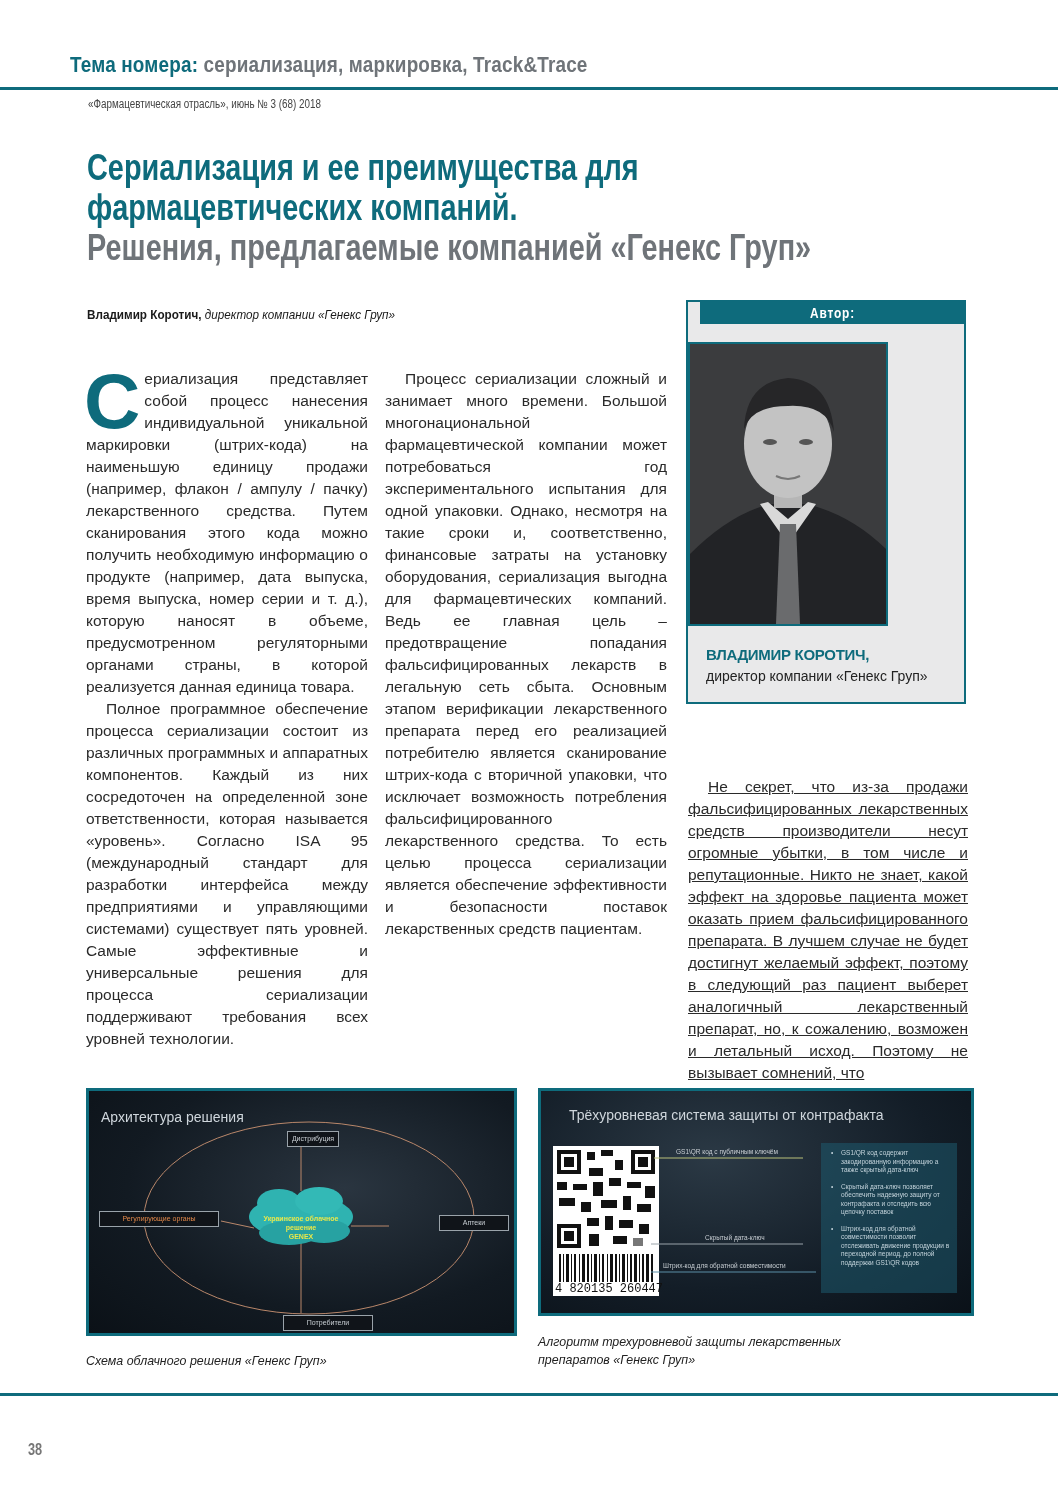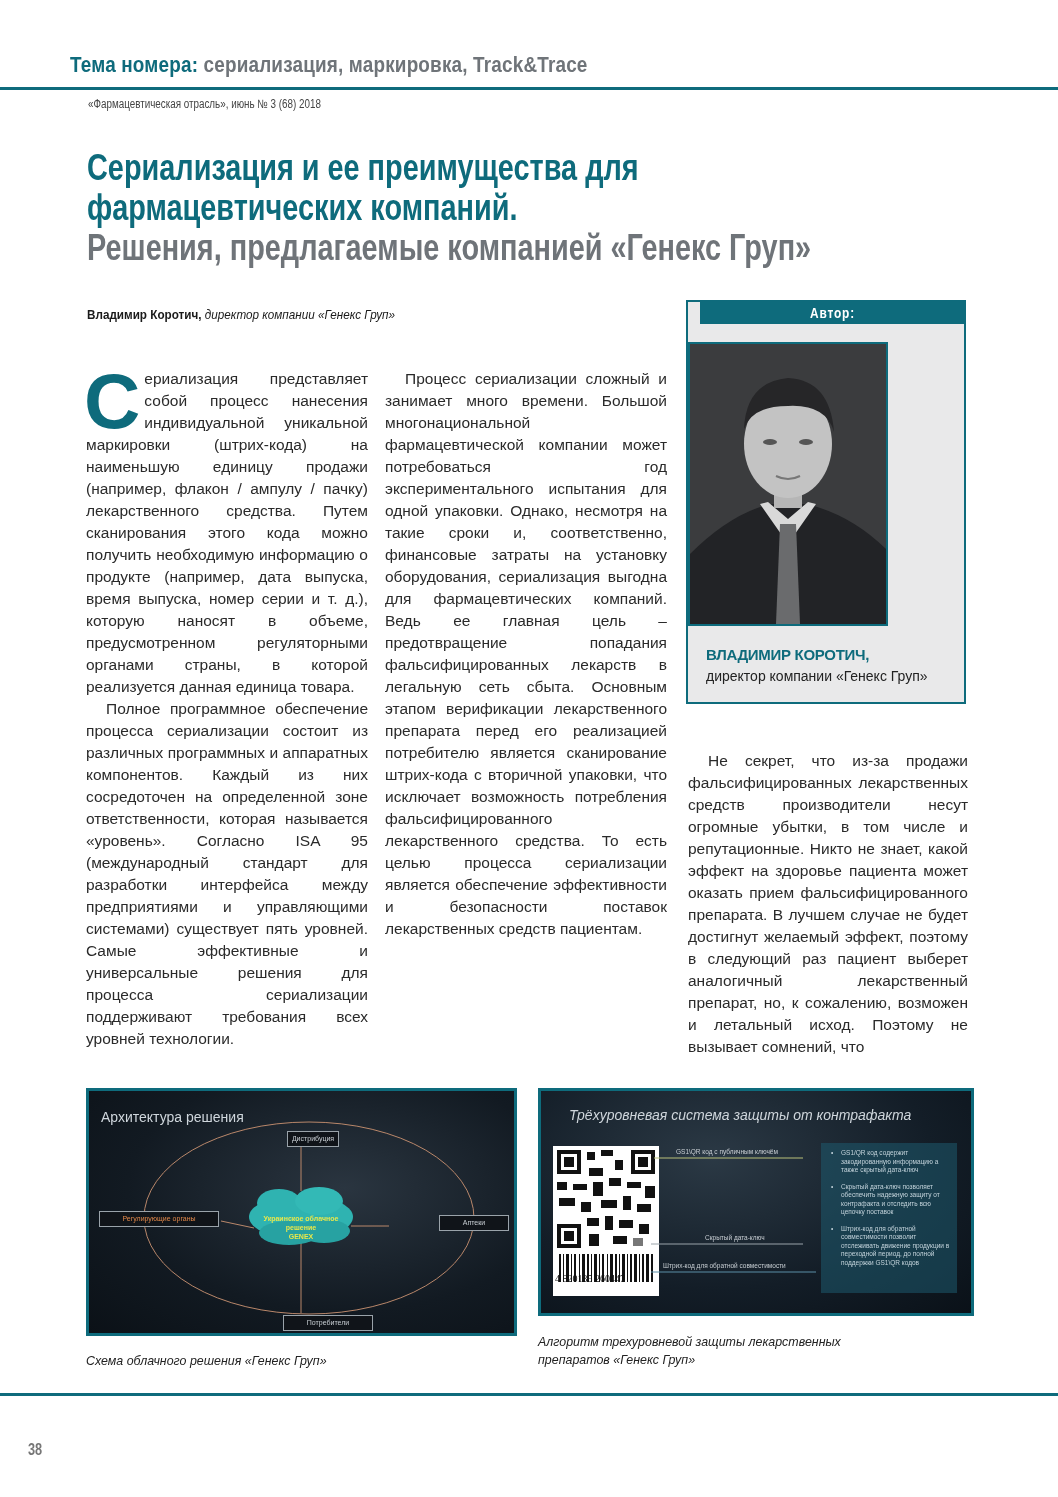--- a/index.html
+++ b/index.html
@@ -20,21 +20,21 @@
 
   .byline { left: 87px; top: 307px; font-size: 13px; white-space: nowrap; transform: scaleX(0.9); transform-origin: left top; }
   .byline b { font-weight: bold; }
   .byline i { font-style: italic; }
 
   .col { font-size: 15.5px; line-height: 22px; text-align: justify; color: #2a2a2a; }
   .col p { margin: 0; text-indent: 20px; }
   .col p.first { text-indent: 0; }
   .col1 { left: 86px; top: 368px; width: 282px; }
   .col2 { left: 385px; top: 368px; width: 282px; }
-  .col3 { left: 688px; top: 750px; width: 280px; }
+  .col3 { left: 688px; top: 776px; width: 280px; text-decoration: underline; }
   .dropcap { float: left; font-family: "Liberation Sans", sans-serif; font-weight: bold; color: #0e6b7c;
     font-size: 78px; line-height: 62px; margin: 2px 4px 0 -2px; }
 
   .author-box { left: 686px; top: 300px; width: 280px; height: 404px; background: #e9e9ea; border: 2px solid #0e6b7c; box-sizing: border-box; }
   .author-box .bar { position: absolute; left: 12px; top: 0; right: 0; height: 22px; background: #0e6b7c; color: #fff;
     font-weight: bold; font-size: 14px; text-align: center; line-height: 22px; }
   .author-box .bar span { display: inline-block; transform: scaleX(0.85); letter-spacing: 1px; }
   .photo { position: absolute; left: 0; top: 40px; width: 196px; height: 280px; border: 2px solid #0e6b7c; background: #3d3e40; overflow: hidden; }
   .author-name { position: absolute; left: 18px; top: 344px; color: #0e6b7c; font-weight: bold; font-size: 15px; letter-spacing: -0.3px; }
   .author-role { position: absolute; left: 18px; top: 366px; font-size: 14px; color: #222; }
@@ -131,21 +131,21 @@
   <div class="node" style="left:10px; top:120px; width:118px; color:#e0874a;">Регулирующие органы</div>
   <div class="node" style="left:350px; top:124px; width:68px;">Аптеки</div>
   <div class="node" style="left:194px; top:224px; width:88px;">Потребители</div>
   <div class="cloud-label" style="left:160px; top:123px; width:104px;">
     <span>Украинское облачное решение</span><br><span>GENEX</span>
   </div>
 </div>
 <div class="abs caption cap1">Схема облачного решения «Генекс Груп»</div>
 
 <div class="abs fig fig2">
-  <div class="fig-title" style="left:28px; top:16px;font-style:italic;">Трёхуровневая система защиты от контрафакта</div>
+  <div class="fig-title" style="left:28px; top:16px;">Трёхуровневая система защиты от контрафакта</div>
   <div class="qr">
     <svg width="106" height="150" viewBox="0 0 106 150">
       <rect x="4" y="4" width="24" height="24" fill="#111"></rect>
         <rect x="8" y="8" width="16" height="16" fill="#fff"></rect>
         <rect x="11" y="11" width="10" height="10" fill="#111"></rect>
       <rect x="78" y="4" width="24" height="24" fill="#111"></rect>
         <rect x="82" y="8" width="16" height="16" fill="#fff"></rect>
         <rect x="85" y="11" width="10" height="10" fill="#111"></rect>
       <rect x="4" y="78" width="24" height="24" fill="#111"></rect>
         <rect x="8" y="82" width="16" height="16" fill="#fff"></rect>
@@ -192,21 +192,21 @@
         <rect x="69" y="108" width="3" height="28"></rect>
           <rect x="74" y="108" width="1" height="28"></rect>
           <rect x="77" y="108" width="2" height="28"></rect>
           <rect x="81" y="108" width="3" height="28"></rect>
         <rect x="86" y="108" width="1" height="28"></rect>
           <rect x="89" y="108" width="2" height="28"></rect>
           <rect x="93" y="108" width="3" height="28"></rect>
           <rect x="98" y="108" width="2" height="28"></rect>
       </g>
     </svg>
-    <div style="position:absolute; left:2px; top:127px; font-size:10px; color:#111; font-family:Liberation Serif, serif; white-space:nowrap;">4  820135  260447</div>
+    <div style="position:absolute; left:2px; top:136px; font-size:12px; color:#111; font-family:Liberation Mono, monospace; white-space:nowrap;">4  820135  260447</div>
   </div>
   <svg width="300" height="228" style="position:absolute;left:0;top:0;">
     <line x1="113" y1="67" x2="262" y2="67" stroke="#b9c07a" stroke-width="1"></line>
     <line x1="110" y1="153" x2="262" y2="153" stroke="#9aa3aa" stroke-width="1"></line>
     <line x1="110" y1="181" x2="275" y2="181" stroke="#5b8ea6" stroke-width="1"></line>
   </svg>
   <div class="line-label" style="left:135px; top:57px;">GS1\QR код с публичным ключём</div>
   <div class="line-label" style="left:164px; top:143px;">Скрытый дата-ключ</div>
   <div class="line-label" style="left:122px; top:171px;">Штрих-код для обратной совместимости</div>
   <div class="bullets">

